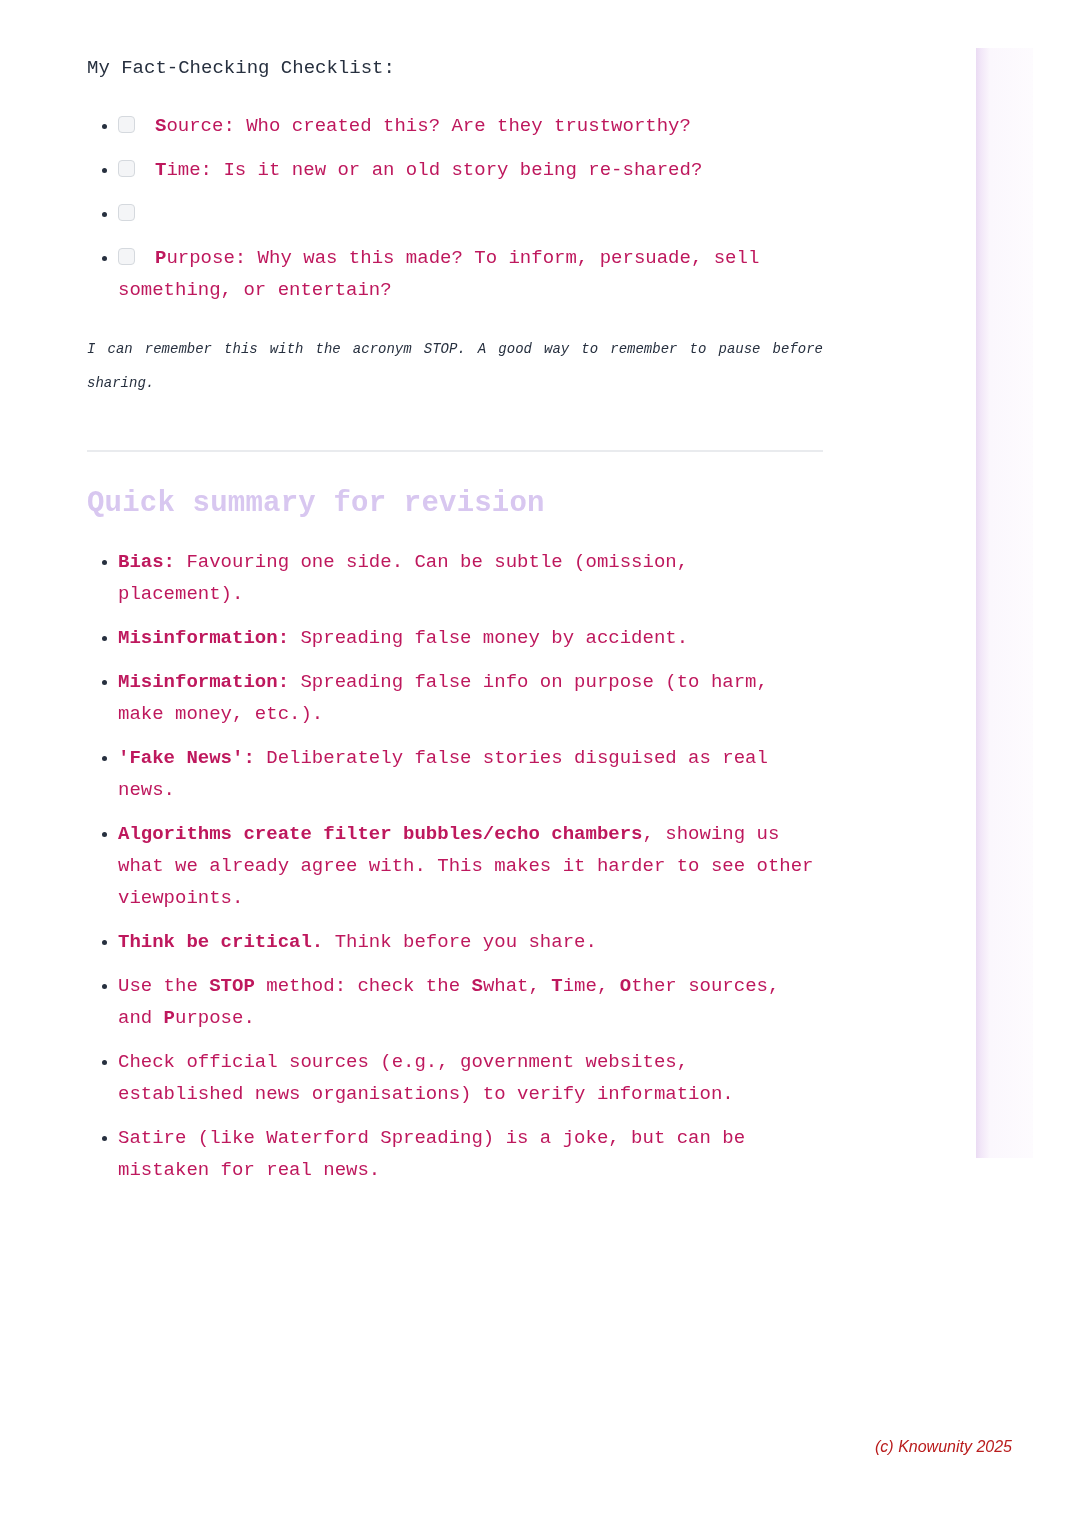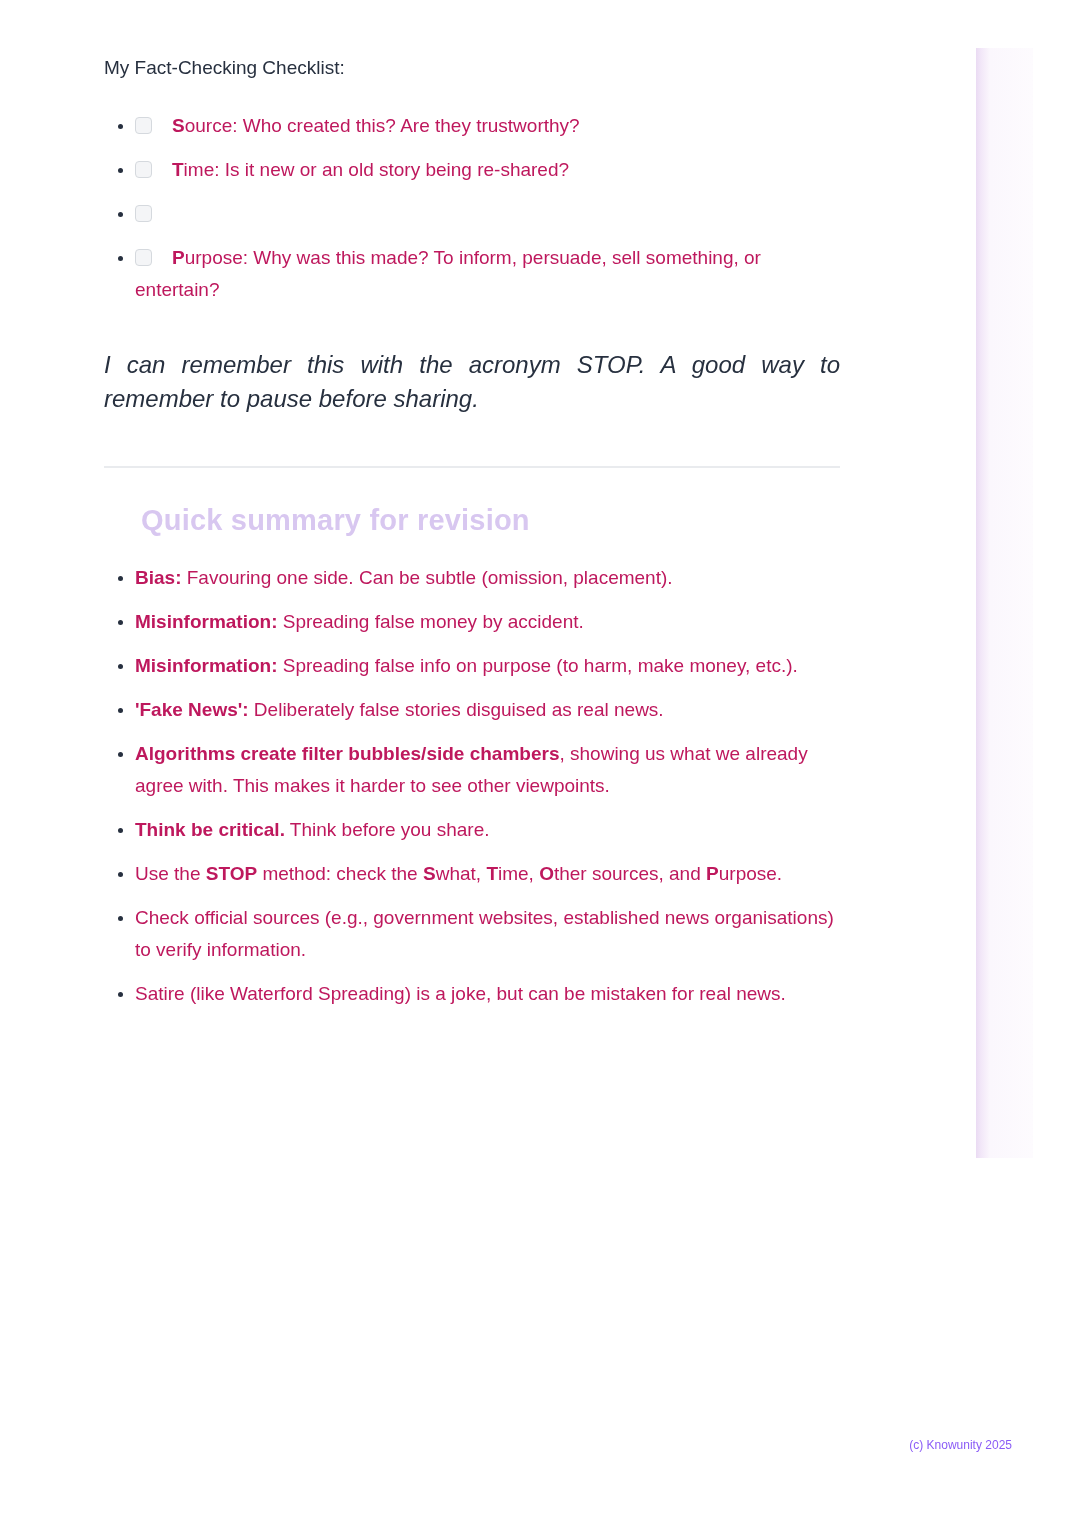--- a/index.html
+++ b/index.html
@@ -16,22 +16,23 @@
   
   .edge-bar {
     position: absolute;
     left: 976px; top: 48px;
     width: 57px; height: 1110px;
     background: linear-gradient(to right, #eadbf3 0px, #f2e7f8 5px, #fbf7fd 14px, #fdfbfe 100%);
   }
 
   .content {
     position: absolute;
-    left: 104px; top: 56px;
+    left: 87px; top: 56px;
     width: 736px;
+    font-family: Liberation Mono, monospace;
   }
 
   .title {
     font-size: 19px;
     line-height: 24px;
     color: #27303f;
   }
 
   ul { list-style: disc outside; padding-left: 31px; }
   li {
@@ -48,52 +49,52 @@
     display: inline-block;
     width: 17px; height: 17px;
     border: 1.5px solid #d5d9de;
     border-radius: 4px;
     background: #f4f5f7;
     margin-right: 20px;
     vertical-align: -2px;
   }
 
   .note {
-    margin-top: 42px;
+    margin-top: 26px;
     font-style: italic;
-    font-size: 24px;
+    font-size: 14px;
     line-height: 34px;
     text-align: justify;
   }
 
   hr.divider {
     border: none;
     border-top: 2px solid #e9ebee;
     margin-top: 50px;
   }
 
   h1.summary-heading {
     margin-top: 36px;
     margin-bottom: 26px;
     font-size: 29px;
     line-height: 32px;
     font-weight: bold;
     color: #d8c7f0;
     letter-spacing: 0.2px;
-    margin-left: 37px;
   }
 
   ul.summary { margin-top: 0; }
 
   .footer {
     position: absolute;
     top: 1438px;
     right: 68px;
-    font-size: 12px;
-    color: #8b5cf6;
+    font-size: 16px;
+    color: #b91c1c;
+    font-style: italic;
   }
 </style>
 </head>
 <body>
 
 <div class="page">
 
   <div class="edge-bar"></div>
 
   <div class="content">
@@ -119,21 +120,21 @@
 
     <hr class="divider">
 
     <h1 class="summary-heading">Quick summary for revision</h1>
 
     <ul class="summary">
       <li><span class="b">Bias:</span><span> Favouring one side. Can be subtle (omission, placement).</span></li>
       <li><span class="b">Misinformation:</span><span> Spreading false money by accident.</span></li>
       <li><span class="b">Misinformation:</span><span> Spreading false info on purpose (to harm, make money, etc.).</span></li>
       <li><span class="b">'Fake News':</span><span> Deliberately false stories disguised as real news.</span></li>
-      <li><span class="b">Algorithms create filter bubbles/side chambers</span><span>, showing us what we already agree with. This makes it harder to see other viewpoints.</span></li>
+      <li><span class="b">Algorithms create filter bubbles/echo chambers</span><span>, showing us what we already agree with. This makes it harder to see other viewpoints.</span></li>
       <li><span class="b">Think be critical.</span><span> Think before you share.</span></li>
       <li><span>Use the </span><span class="b">STOP</span><span> method: check the </span><span class="b">S</span><span>what, </span><span class="b">T</span><span>ime, </span><span class="b">O</span><span>ther sources, and </span><span class="b">P</span><span>urpose.</span></li>
       <li><span>Check official sources (e.g., government websites, established news organisations) to verify information.</span></li>
       <li><span>Satire (like Waterford Spreading) is a joke, but can be mistaken for real news.</span></li>
     </ul>
 
   </div>
 
   <div class="footer">(c) Knowunity 2025</div>
 

